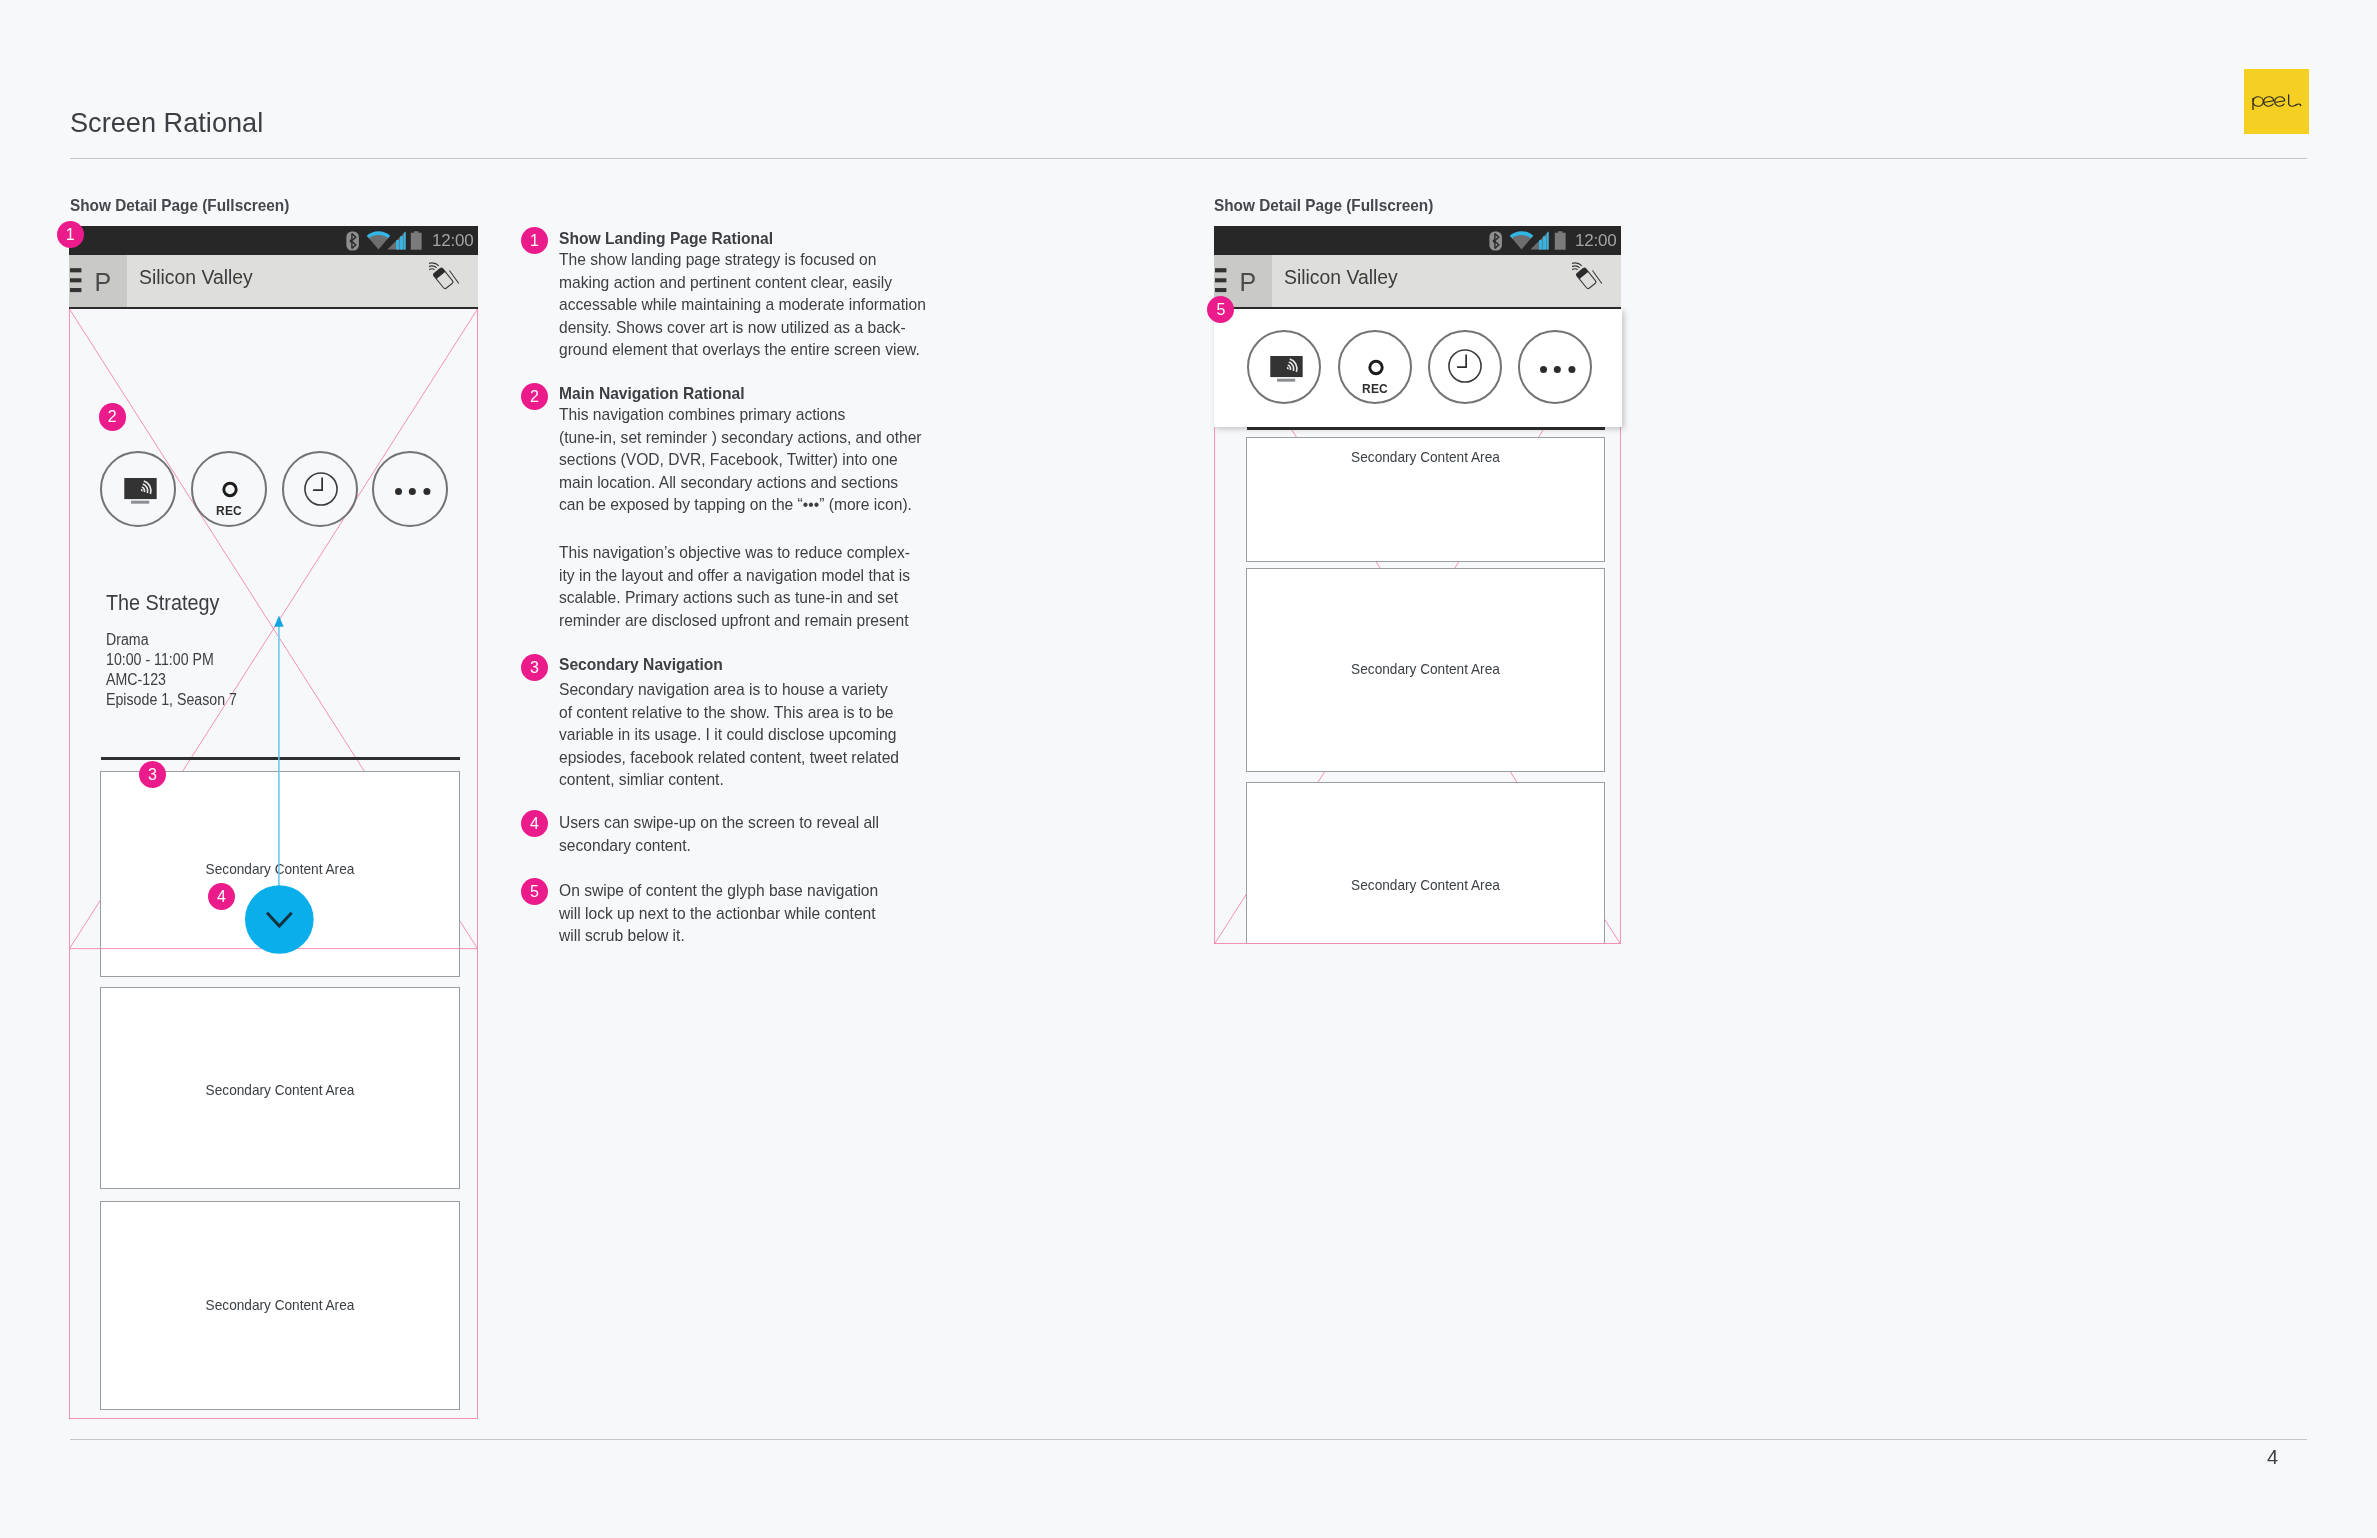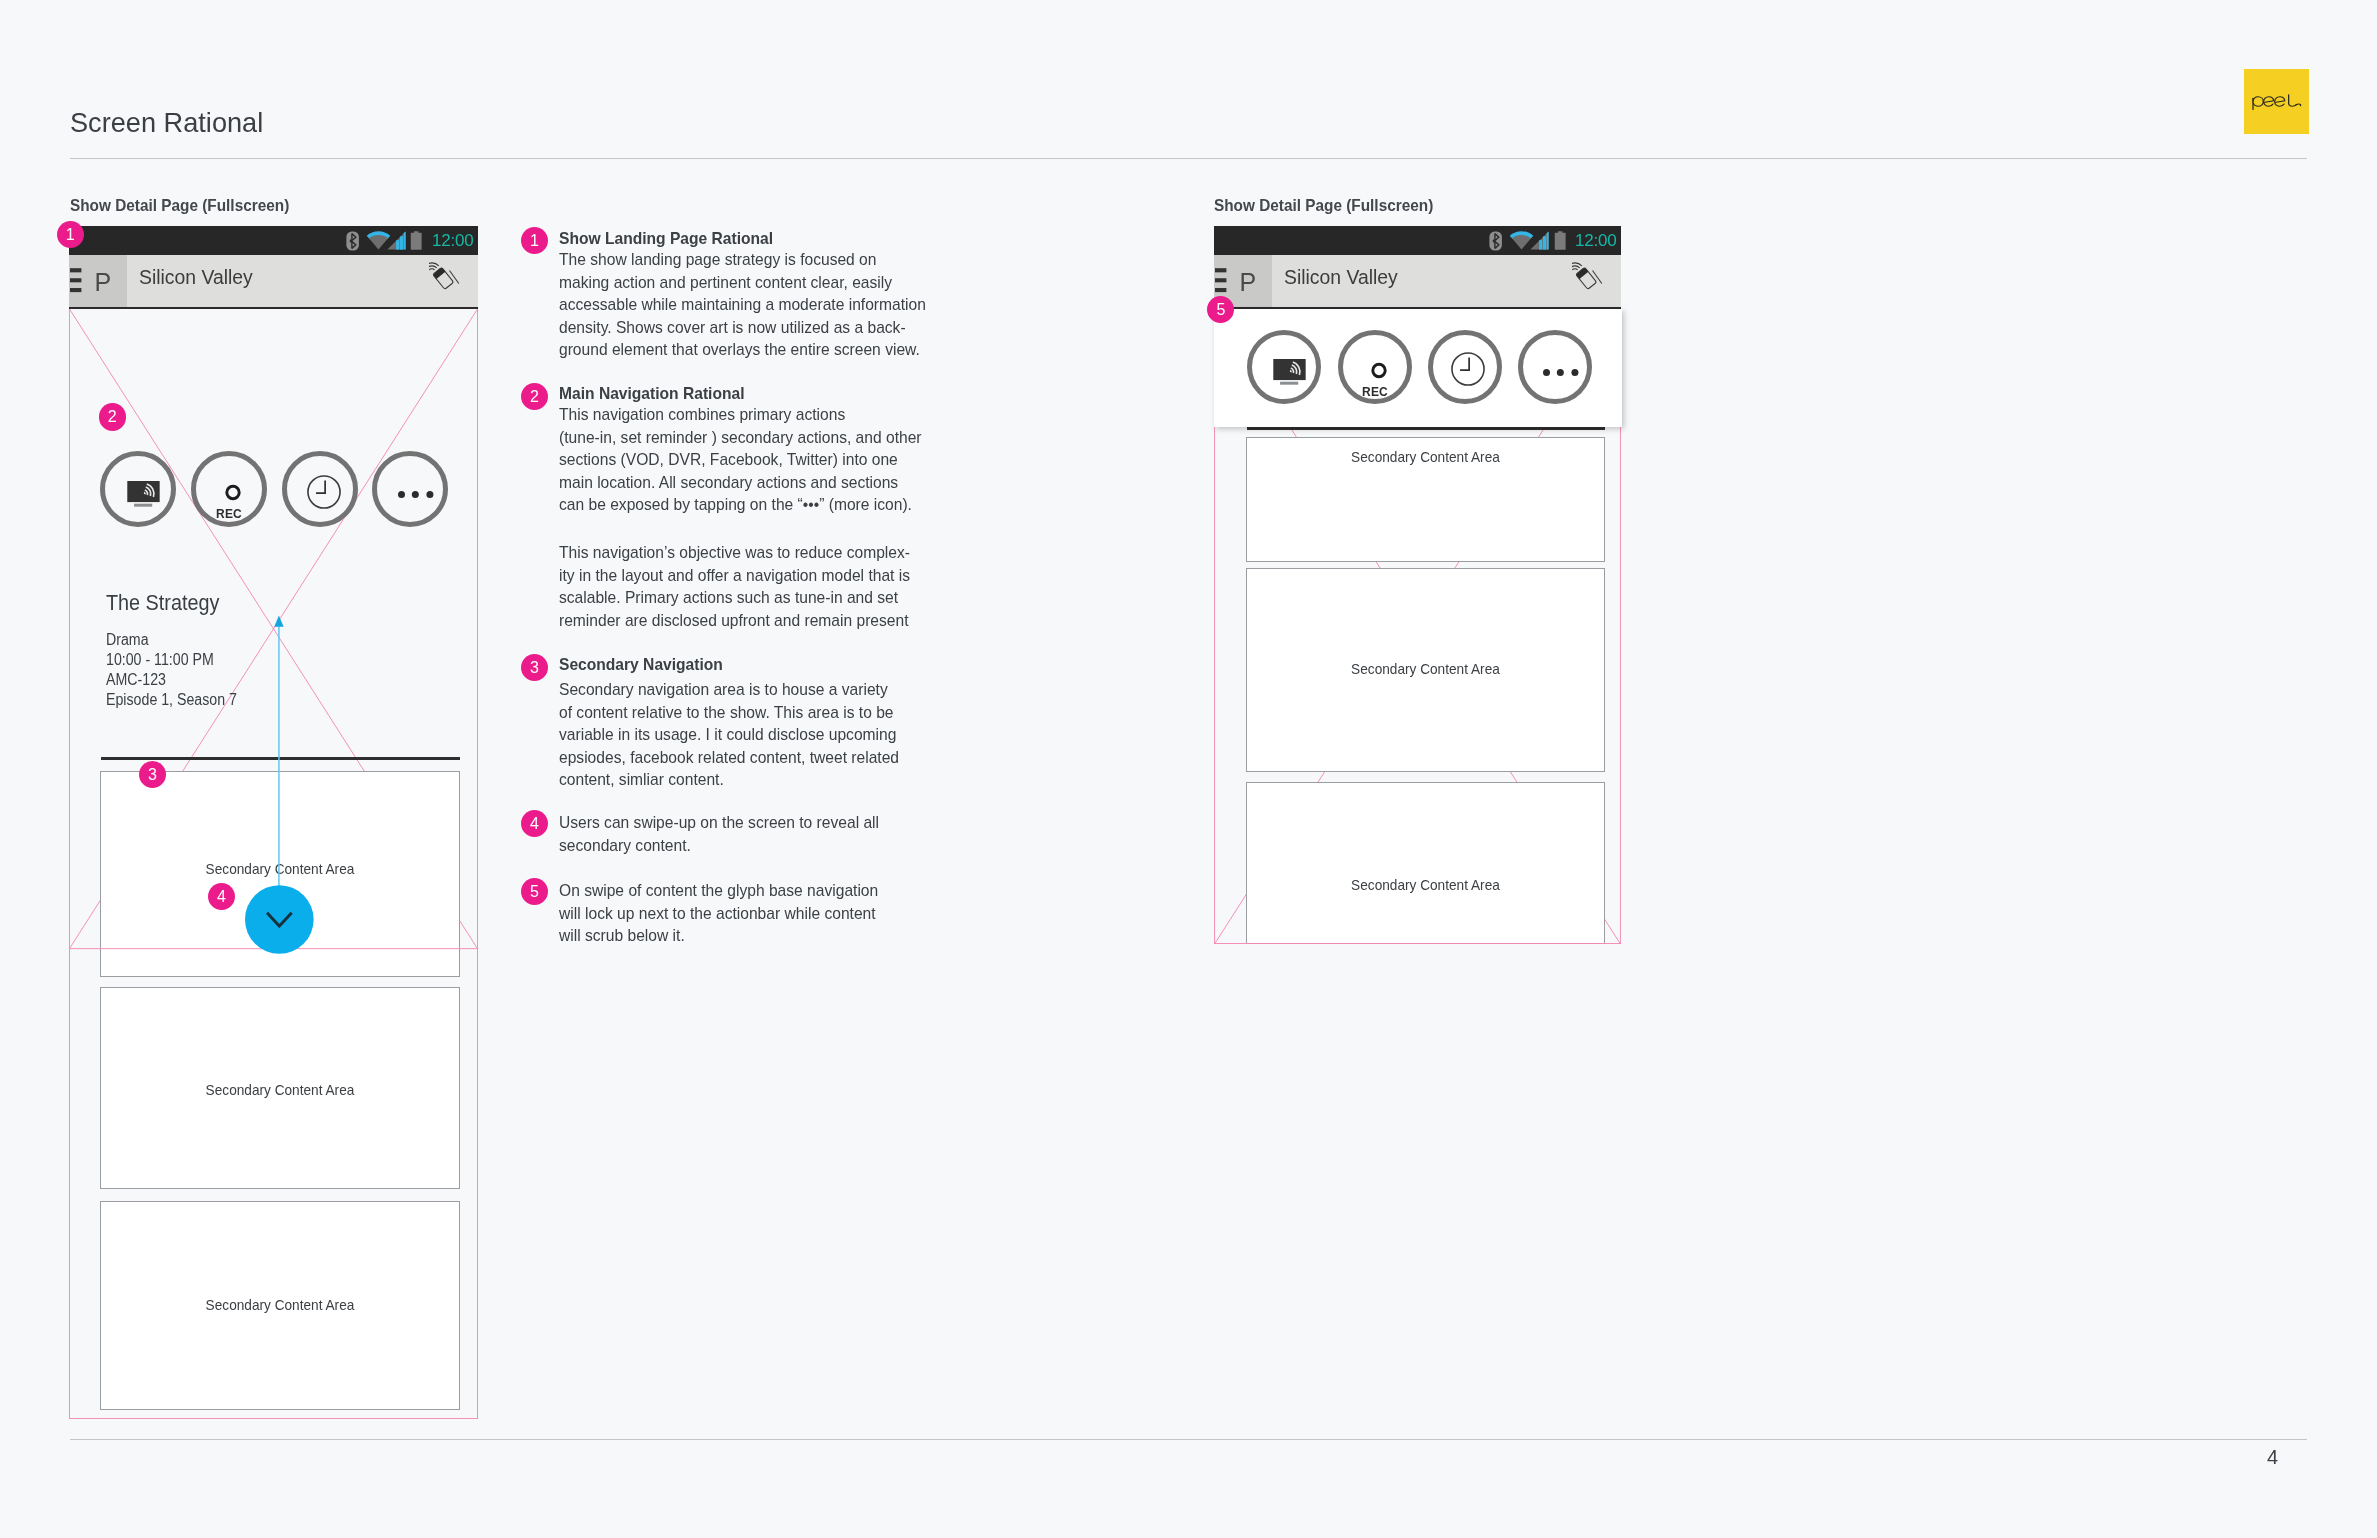--- a/index.html
+++ b/index.html
@@ -16,29 +16,29 @@
 
   
   #footer-rule{left:70px;top:1439px;width:2237px;height:1px;background:#c2c7cc;}
   #page-number{left:2267px;top:1446px;font-size:20px;color:#3c3f44;}
 
   
   .caption{font-size:16.7px;font-weight:bold;color:#44484d;transform:scaleX(0.92);transform-origin:0 0;}
 
   
   .statusbar{position:absolute;background:#272727;}
-  .sb-time{position:absolute;color:#14b8a6;font-size:17px;font-family:"Liberation Sans",sans-serif;letter-spacing:-0.2px;}
+  .sb-time{position:absolute;color:#a3a3a3;font-size:17px;font-family:"Liberation Sans",sans-serif;letter-spacing:-0.2px;}
 
   
   .actionbar{position:absolute;background:#dededc;border-bottom:2.9px solid #2b2b2b;box-sizing:border-box;}
   .ab-left{position:absolute;left:0;top:0;bottom:0;background:#c9c9c7;}
   .ab-title{position:absolute;color:#3c3c3c;}
 
   
-  .glyph{position:absolute;border:5px solid #737373;border-radius:50%;background:transparent;box-sizing:border-box;}
+  .glyph{position:absolute;border:2px solid #737373;border-radius:50%;background:transparent;box-sizing:border-box;}
 
   
   .cbox{position:absolute;border:1px solid #9a9da1;box-sizing:border-box;background:#fff;}
   .cbox span{position:absolute;left:0;right:0;text-align:center;color:#3c4044;font-size:15px;transform:scaleX(0.91);}
 
   
   .badge{position:absolute;border-radius:50%;background:#ec1b8c;color:#fff;text-align:center;font-size:16px;font-weight:400;}
 
   
   .rat-num{position:absolute;border-radius:50%;background:#ec1b8c;color:#fff;text-align:center;font-size:16px;}

